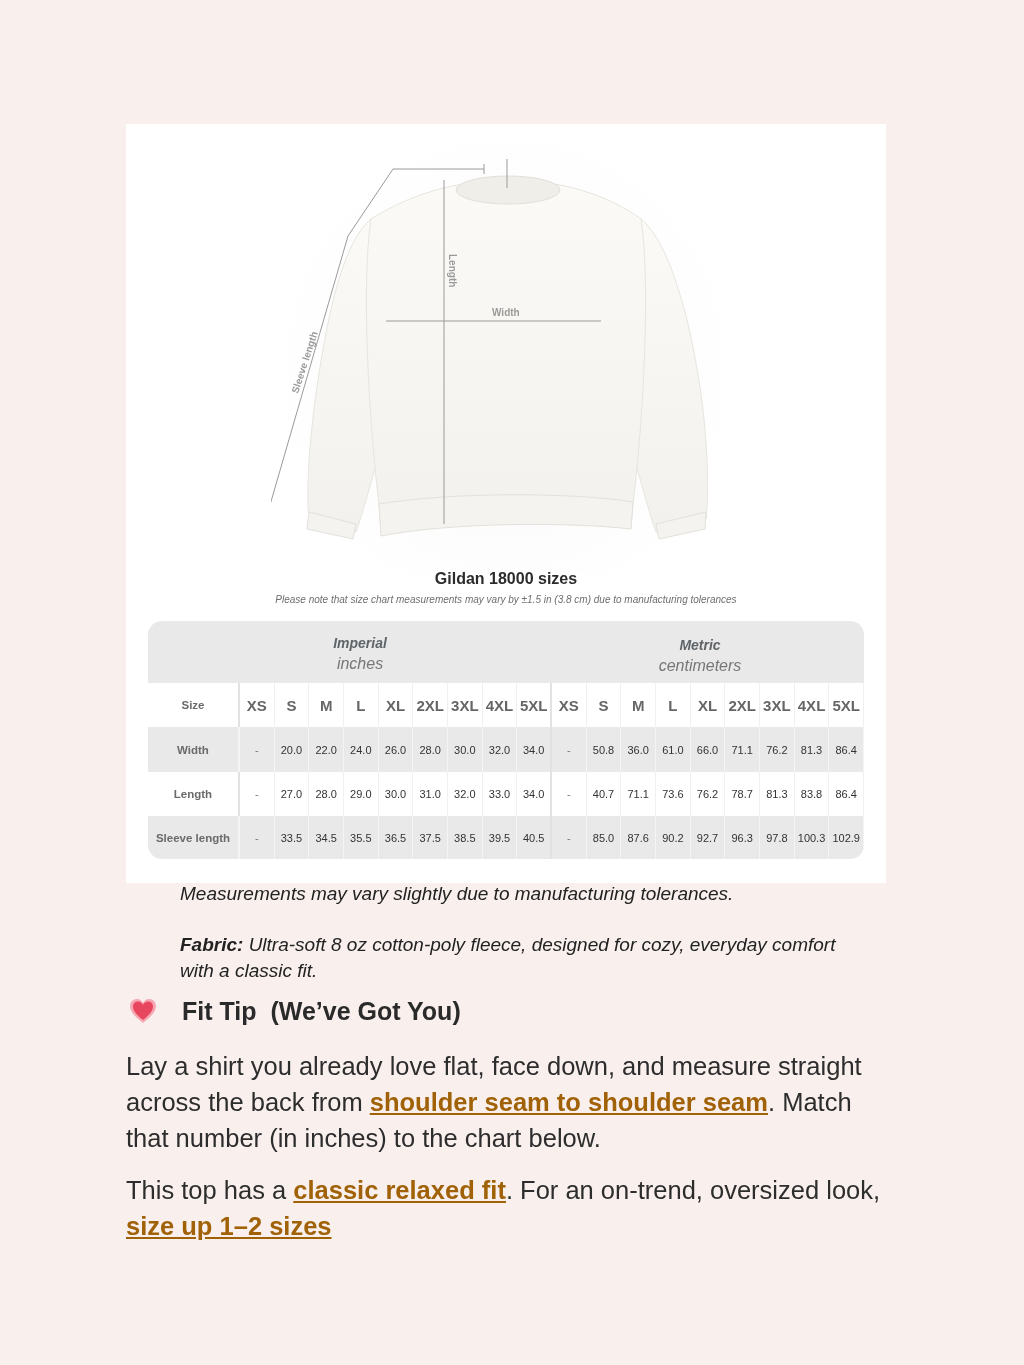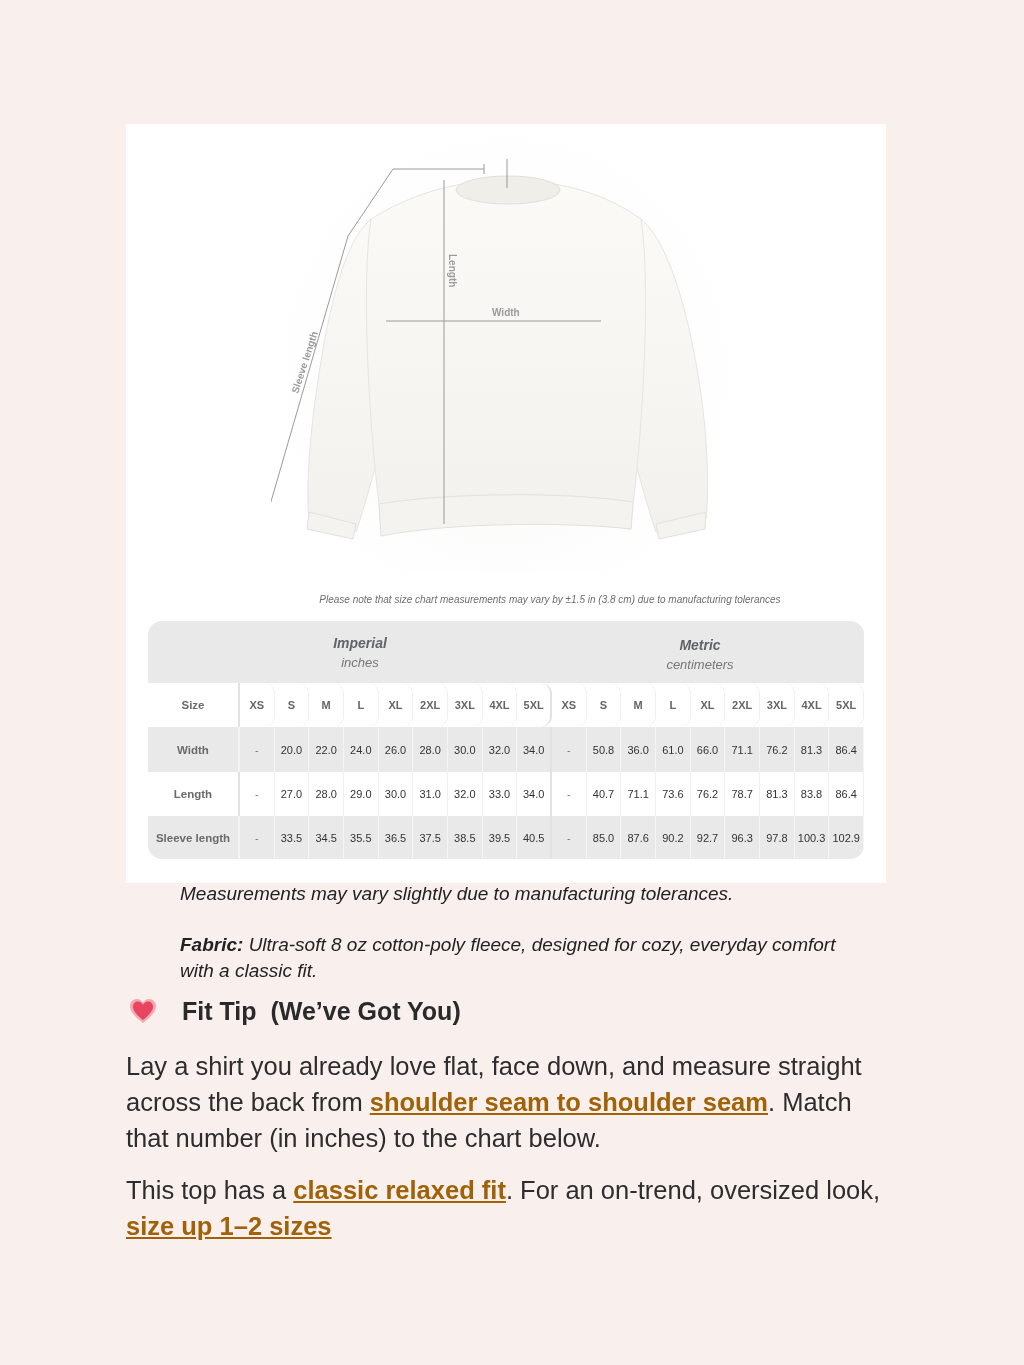--- a/index.html
+++ b/index.html
@@ -20,55 +20,55 @@
       position: absolute; left: 145px; top: 0px; width: 470px; height: 450px;
       background: radial-gradient(ellipse at 50% 55%, #f7f7f6 0%, #ffffff 70%);
     }
     .shirt-svg { position: absolute; left: 0; top: 0; }
     .chart-title {
       position: absolute; left: 0; width: 760px; top: 446px;
       text-align: center; font-weight: bold; font-size: 16px; color: #2c2c2c;
     }
     .chart-note {
       position: absolute; left: 0; width: 760px; top: 470px;
-      text-align: center; font-style: italic; font-size: 10px; color: #6e6e6e; padding-left: 44px;
+      text-align: center; font-style: italic; font-size: 10px; color: #6e6e6e;
     }
     .size-table {
       position: absolute; left: 22px; top: 497px;
       width: 716px; height: 238px;
       border-radius: 14px; overflow: hidden;
       background: #ffffff;
     }
     .size-table .group-band {
       position: absolute; left: 0; top: 0; width: 716px; height: 62px;
       background: #e9e9e9;
     }
     .group-label {
       position: absolute; top: 14px; text-align: center;
       color: #5e6468; font-style: italic;
     }
     .group-label .g-title { font-weight: bold; font-size: 14px; display: block; }
-    .group-label .g-sub { font-size: 13px; display: block; margin-top: 4px; color: #777; }
+    .group-label .g-sub { font-size: 16px; display: block; margin-top: 4px; color: #777; }
     .g-imperial { left: 92px; width: 240px; }
     .g-metric { left: 432px; width: 240px; top: 16px; }
     .trow {
       position: absolute; left: 0; width: 716px; display: flex;
     }
     .trow.grey { background: #e9e9e9; }
     .trow.white { background: #ffffff; }
     .cell {
       height: 100%; display: flex; align-items: center; justify-content: center;
       font-size: 11px; color: #333; border-right: 1px solid #f0f0f0;
       box-sizing: border-box;
     }
     .trow.grey .cell { border-right-color: #f4f4f4; }
     .cell.label { width: 92px; font-weight: bold; color: #6a6a6a; font-size: 11.5px; border-right: 2px solid #e2e2e2; }
     .cell.v { width: 34.7px; }
     .cell.v.sep { border-right: 2px solid #e2e2e2; }
-    .cell.hdr { font-weight: bold; color: #666; font-size: 11px; border-radius: 11px; }
+    .cell.hdr { font-weight: bold; color: #666; font-size: 15px; }
     .cell.dash { color: #777; }
     .r-head { top: 62px; height: 44px; }
     .r-width { top: 106px; height: 45px; }
     .r-length { top: 151px; height: 44px; }
     .r-sleeve { top: 195px; height: 43px; }
 
     .caption {
       position: absolute; left: 180px; width: 700px;
       font-style: italic; font-size: 19px; color: #222; line-height: 26px;
     }
@@ -124,20 +124,21 @@
         <line x1="115" y1="197" x2="330" y2="197"></line>
       </g>
       <g fill="#9a9a9a" font-family="Liberation Sans, sans-serif" font-size="10" font-weight="bold">
         <text x="221" y="192">Width</text>
         <text x="178" y="130" transform="rotate(90 178 130)">Length</text>
         <text x="27" y="270" transform="rotate(-72 27 270)">Sleeve length</text>
       </g>
     </svg>
   </div>
 
+  <div class="chart-title">Gildan 18000 sizes</div>
   <div class="chart-note">Please note that size chart measurements may vary by ±1.5 in (3.8 cm) due to manufacturing tolerances</div>
 
   <div class="size-table">
     <div class="group-band"></div>
     <div class="group-label g-imperial">
       <span class="g-title">Imperial</span>
       <span class="g-sub">inches</span>
     </div>
     <div class="group-label g-metric">
       <span class="g-title">Metric</span>

